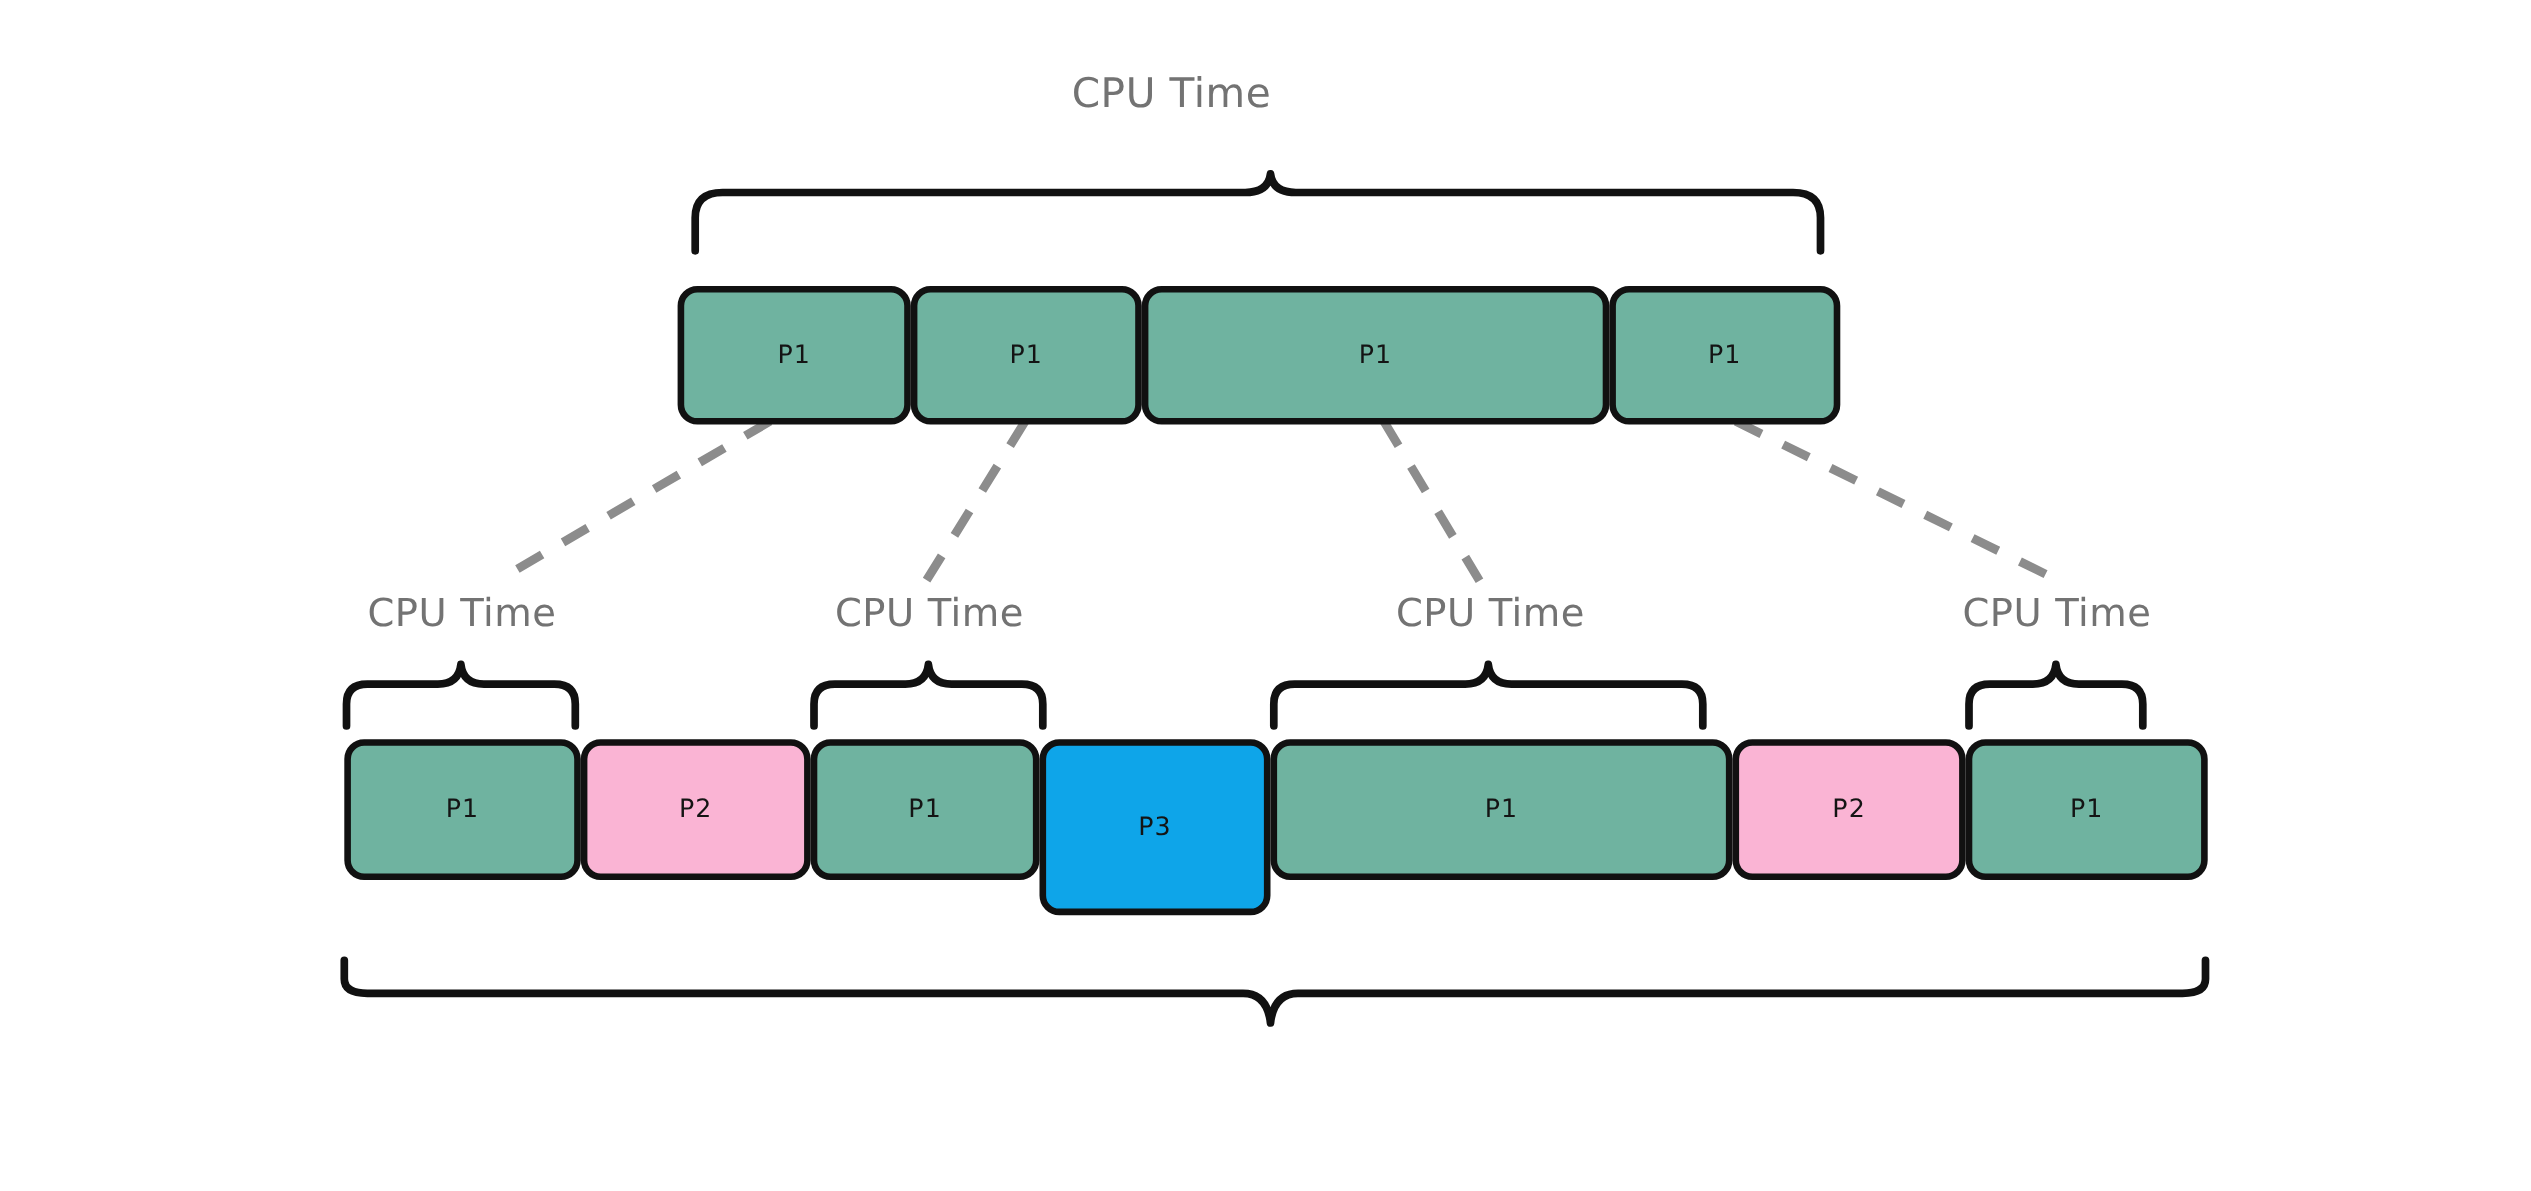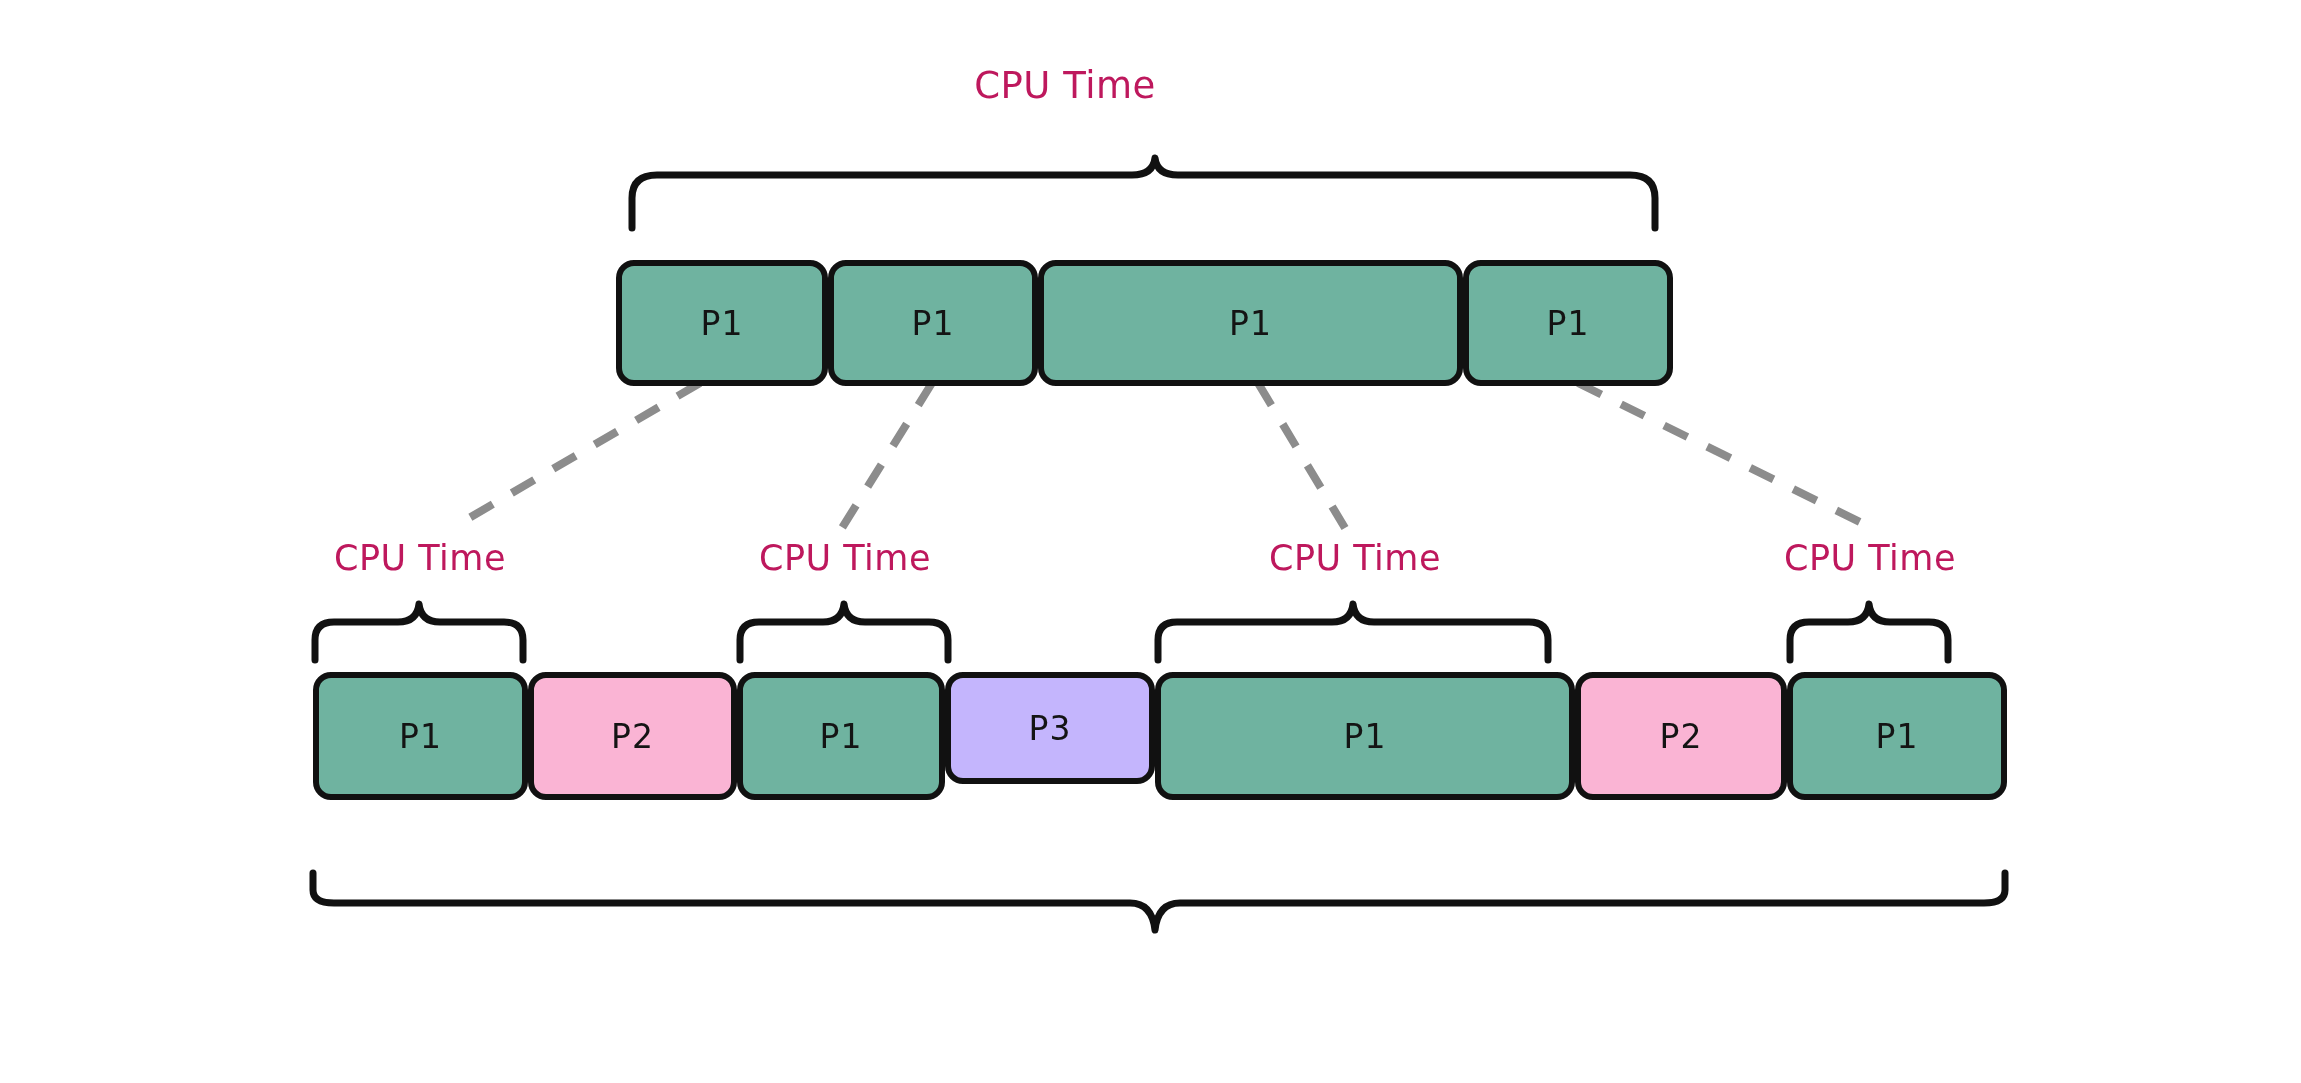--- a/index.html
+++ b/index.html
@@ -23,21 +23,21 @@
   #svg-layer {
     position: absolute;
     left: 0;
     top: 0;
     width: 2301px;
     height: 1083px;
   }
   .label {
     position: absolute;
     font-family: "DejaVu Sans", sans-serif;
-    color: #be185d;
+    color: #737373;
     white-space: nowrap;
     text-align: left;
     transform: translate(-50%, -50%);
     letter-spacing: 0.5px;
   }
   .title-label {
     font-size: 37px;
   }
   .section-label {
     font-size: 35px;
@@ -47,21 +47,21 @@
   }
   .proc-box {
     position: absolute;
     box-sizing: border-box;
     border: 6px solid #111111;
     border-radius: 18px;
     display: flex;
     align-items: center;
     justify-content: center;
     font-family: "DejaVu Sans", sans-serif;
-    font-size: 33px;
+    font-size: 23px;
     color: #141414;
     letter-spacing: 1px;
   }
 </style>
 </head>
 <body>
 
 <div id="canvas">
 
   <svg id="svg-layer" viewBox="0 0 2301 1083">
@@ -121,19 +121,19 @@
   <div class="proc-box" style="left:1463px; top:260px; width:210px; height:126px; background:#6FB3A0;">P1</div>
 
   <div class="label section-label" style="left:420px; top:558px;">CPU Time</div>
   <div class="label section-label" style="left:845px; top:558px;">CPU Time</div>
   <div class="label section-label" style="left:1355px; top:558px;">CPU Time</div>
   <div class="label section-label" style="left:1870px; top:558px;">CPU Time</div>
 
   <div class="proc-box" style="left:313px; top:672px; width:215px; height:128px; background:#6FB3A0;">P1</div>
   <div class="proc-box" style="left:528px; top:672px; width:209px; height:128px; background:#FAB4D4;">P2</div>
   <div class="proc-box" style="left:737px; top:672px; width:208px; height:128px; background:#6FB3A0;">P1</div>
-  <div class="proc-box" style="left:945px; top:672px; width:210px; height:112px; background:#c4b5fd;">P3</div>
+  <div class="proc-box" style="left:945px; top:672px; width:210px; height:160px; background:#0ea5e9;">P3</div>
   <div class="proc-box" style="left:1155px; top:672px; width:420px; height:128px; background:#6FB3A0;">P1</div>
   <div class="proc-box" style="left:1575px; top:672px; width:212px; height:128px; background:#FAB4D4;">P2</div>
   <div class="proc-box" style="left:1787px; top:672px; width:220px; height:128px; background:#6FB3A0;">P1</div>
 
 
 </div>
 
 </body></html>

